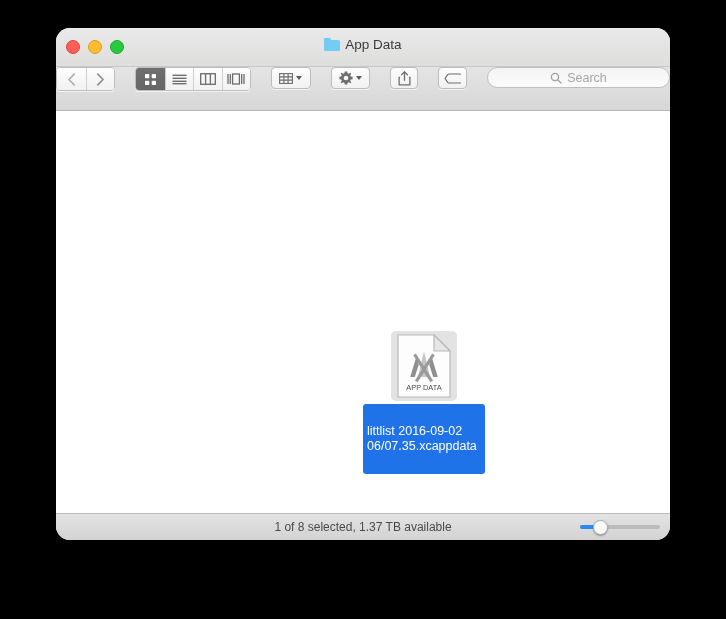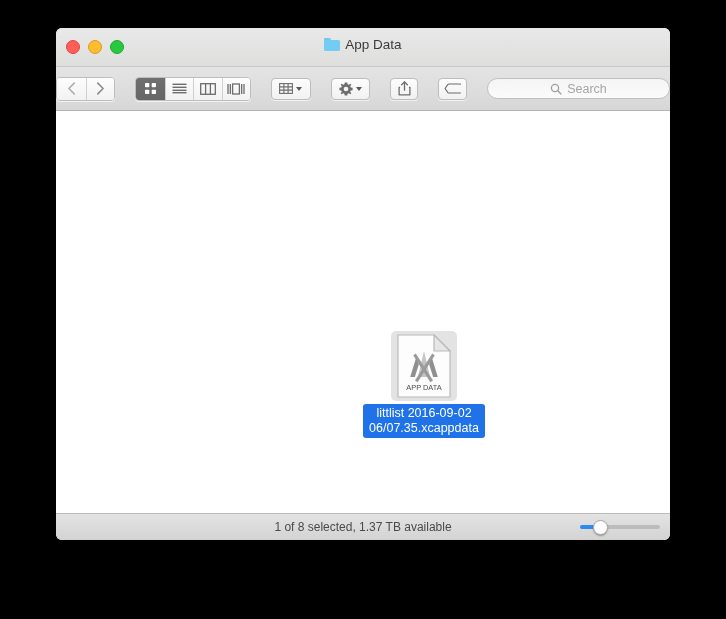--- a/index.html
+++ b/index.html
@@ -12,21 +12,21 @@
     font-family: "Liberation Sans", sans-serif;
     -webkit-font-smoothing: antialiased;
   }
 
   #finder-window {
     position: absolute;
     left: 56px;
     top: 28px;
     width: 614px;
     height: 512px;
-    border-radius: 6px;
+    border-radius: 14px;
     overflow: hidden;
     box-shadow: 0 6px 22px rgba(0,0,0,0.55);
     background: #ffffff;
     display: flex;
     flex-direction: column;
   }
 
   
   .titlebar {
     height: 38px;
@@ -85,21 +85,20 @@
     background: #73cdf2;
     border-radius: 1.5px;
   }
 
   
   .toolbar {
     height: 43px;
     background: linear-gradient(to bottom, #e4e4e4 0%, #d7d7d7 100%);
     border-bottom: 1px solid #b4b4b4;
     display: flex;
-    align-items: center;
     padding: 0 0;
     gap: 20px;
     flex: 0 0 auto;
   }
 
   .btn-group {
     display: flex;
     background: #fbfbfb;
     border: 1px solid #bdbdbd;
     border-radius: 4px;
@@ -193,23 +192,22 @@
     align-items: center;
     justify-content: center;
   }
 
   .file-label {
     margin-top: 3px;
     background: #1f72e8;
     color: #ffffff;
     font-size: 12.5px;
     line-height: 15px;
-    text-align: center;
     border-radius: 3px;
-    padding: 2px 4px;
+    padding: 20px 4px;
     max-width: 116px;
     word-break: break-word;
   }
 
   
   .statusbar {
     height: 26px;
     background: linear-gradient(to bottom, #e3e3e3, #d3d3d3);
     border-top: 1px solid #bcbcbc;
     display: flex;

